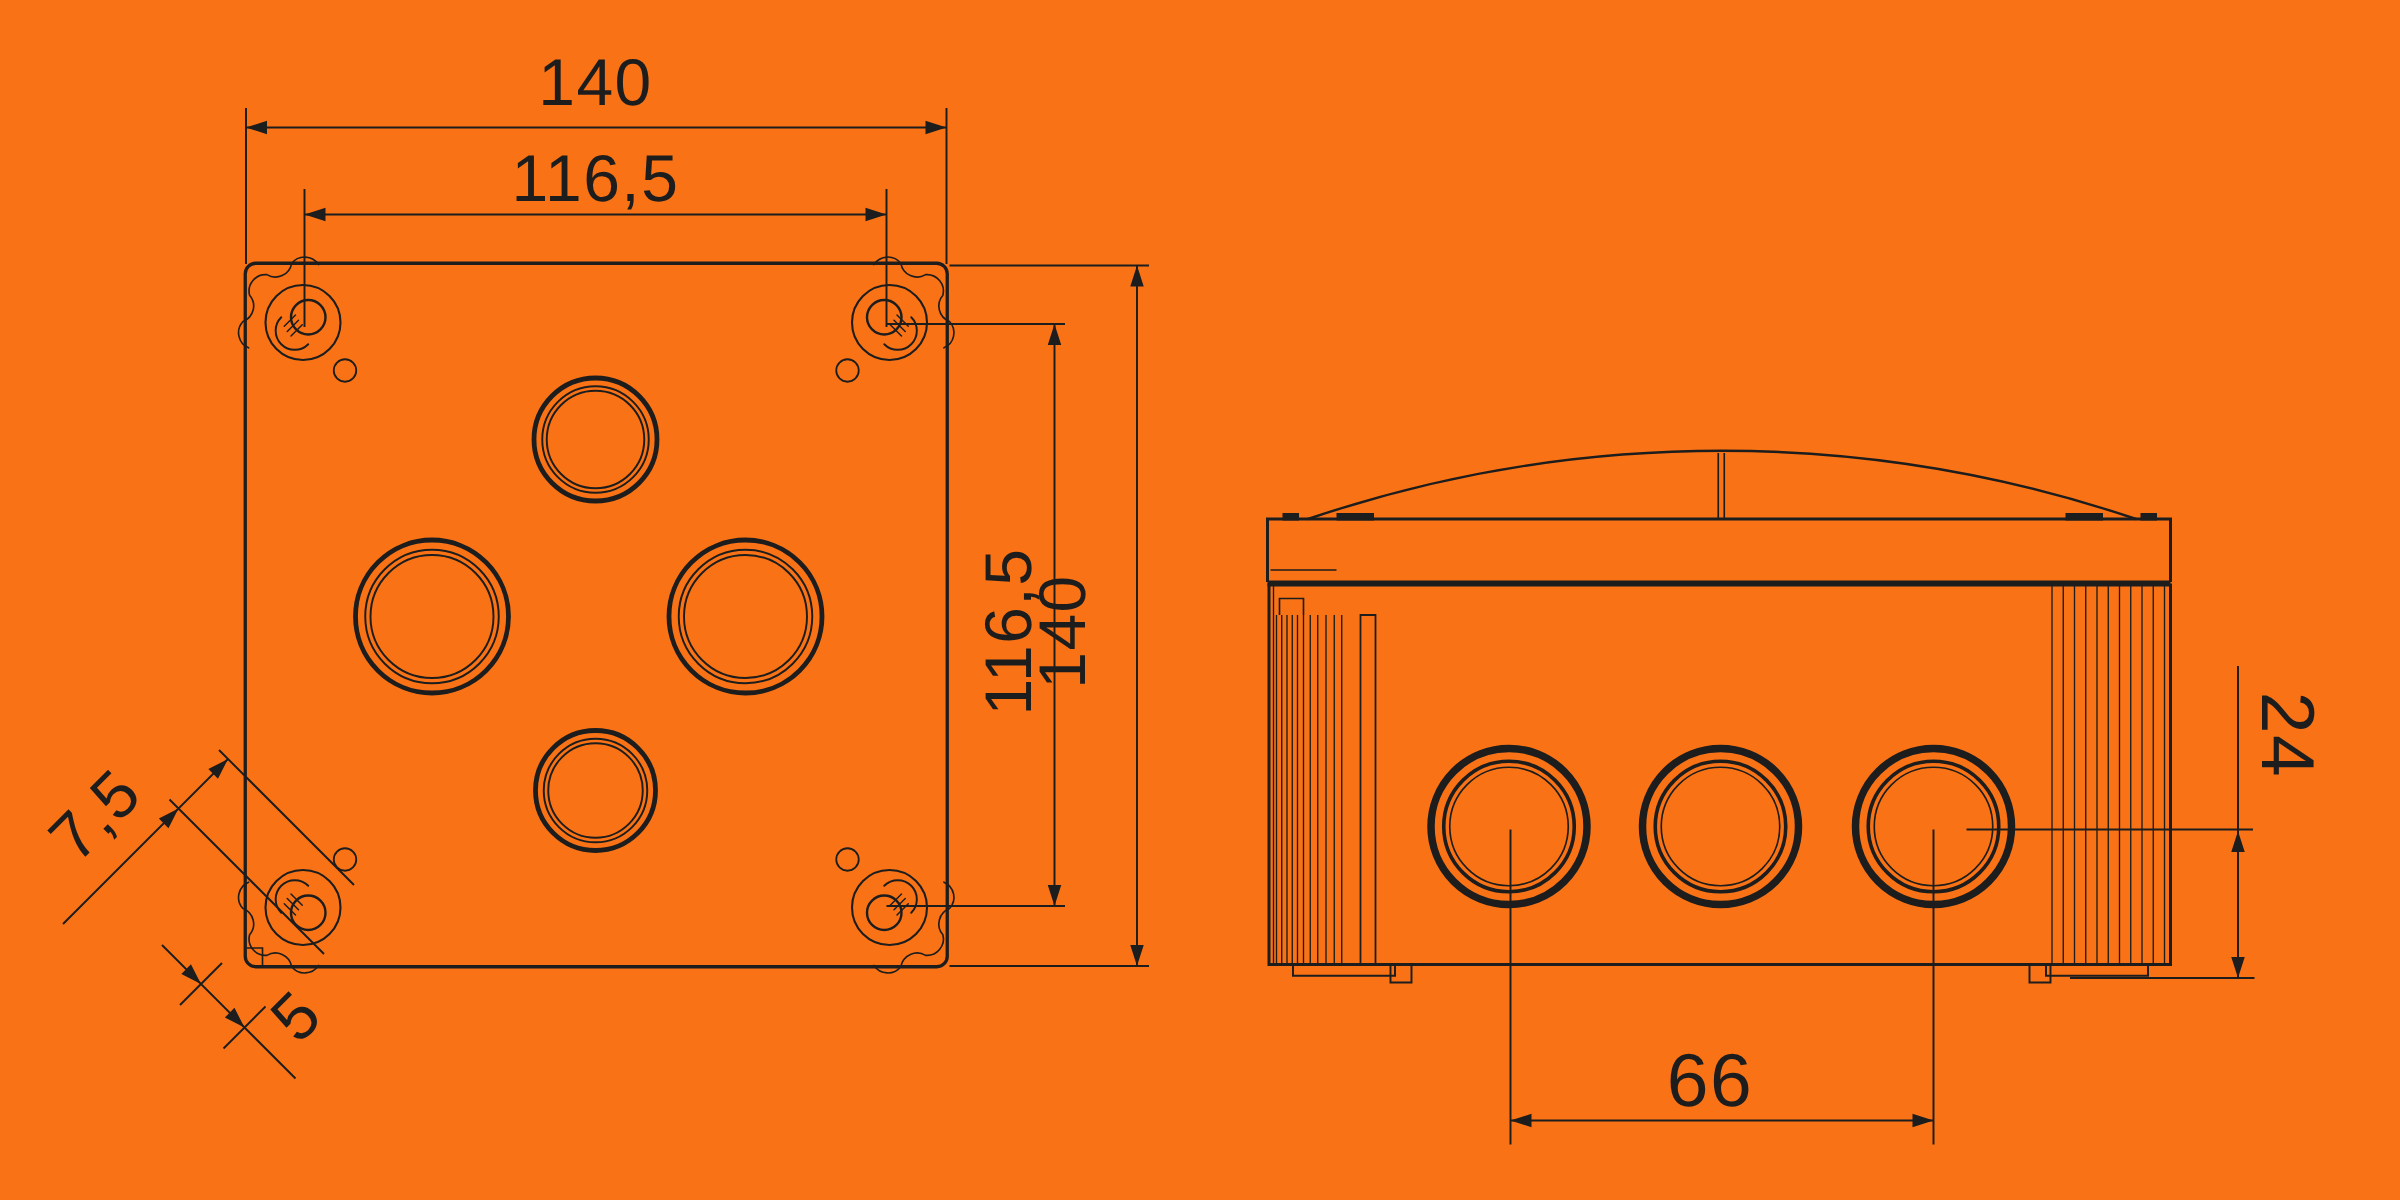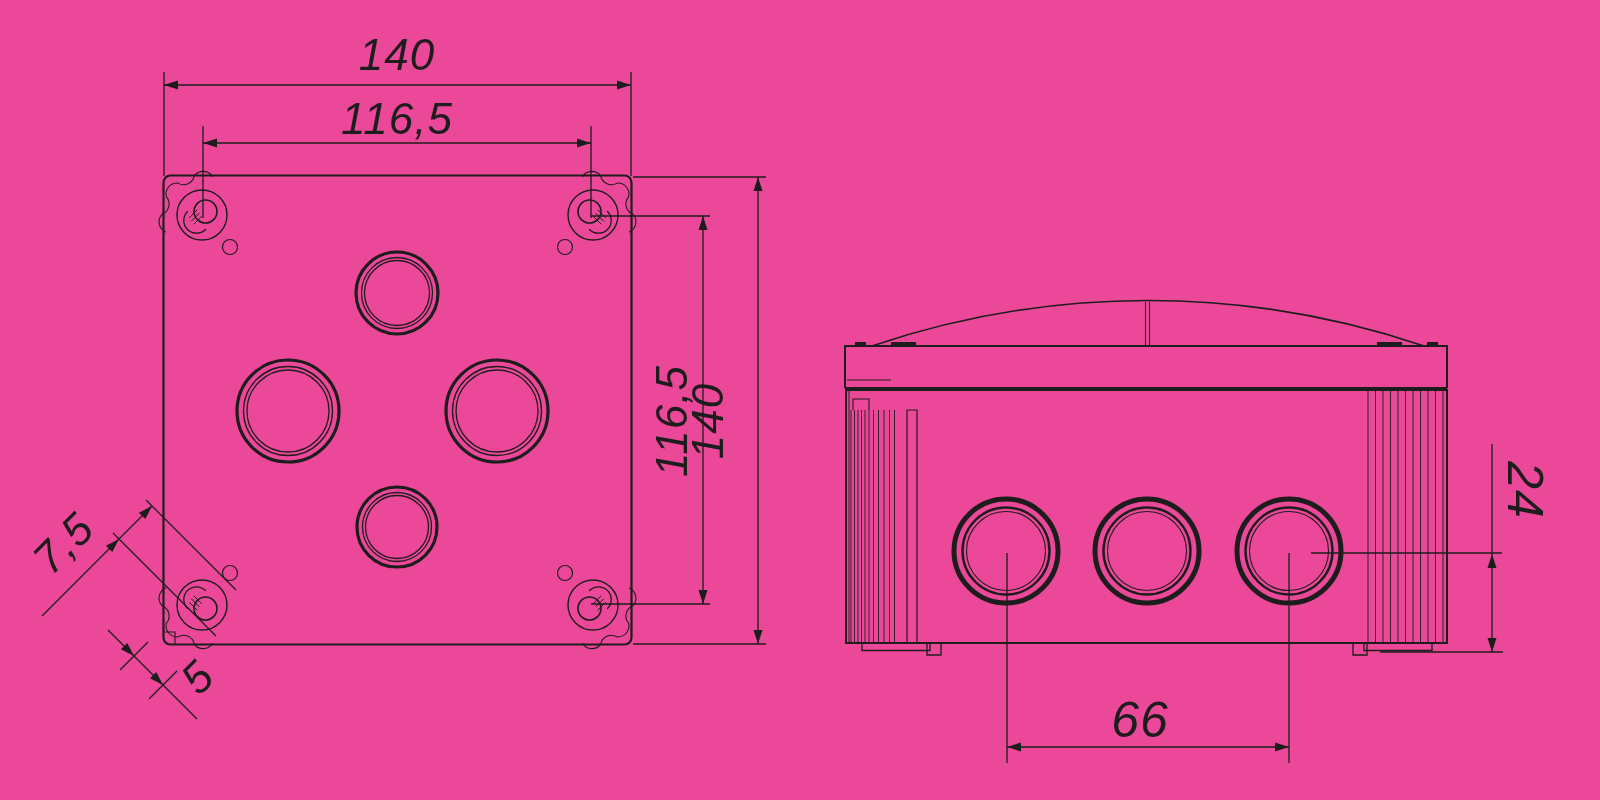--- a/index.html
+++ b/index.html
@@ -1,16 +1,16 @@
 <!DOCTYPE html>
 <html><head>
 <meta charset="utf-8">
 <style>
   html,body{margin:0;padding:0;background:#ffffff;}
-  .stage{position:relative;width:1600px;height:800px;background:#ec4899;overflow:hidden;font-style:italic;}
+  .stage{position:relative;width:1600px;height:800px;background:#f97316;overflow:hidden;}
   svg{display:block;}
   .dim-text{font-family:"Liberation Sans","DejaVu Sans",sans-serif;letter-spacing:1px;}
 </style>
 </head>
 <body>
 
 <div class="stage">
 <svg width="1600" height="800" viewBox="0 0 1600 800" xmlns="http://www.w3.org/2000/svg">
 
   <defs>

